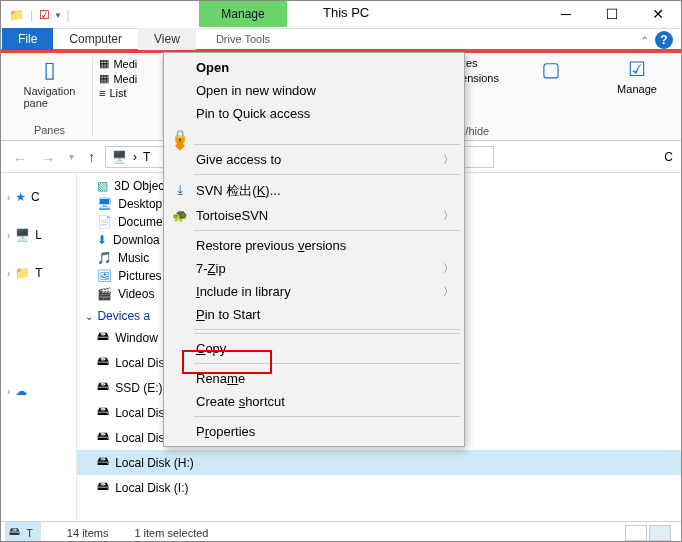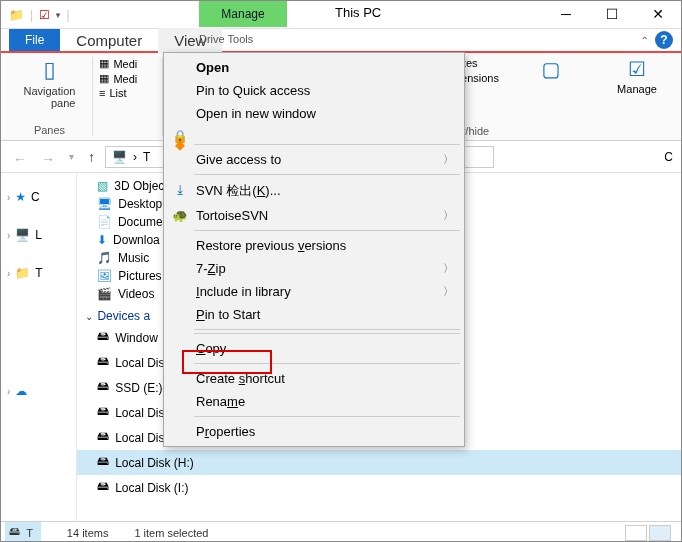--- a/index.html
+++ b/index.html
@@ -1,28 +1,28 @@
 <!DOCTYPE html>
 <html><head>
 <meta charset="utf-8">
 <style>
   * { box-sizing: border-box; margin: 0; padding: 0; }
   body { font-family: "Segoe UI", Tahoma, sans-serif; font-size: 12px; color: #000; background: #fff; width: 682px; height: 542px; position: relative; overflow: hidden; border: 1px solid #888; }
   .titlebar { height: 28px; display: flex; align-items: center; border-bottom: 1px solid #e0e0e0; position: relative; }
   .qat { display: flex; align-items: center; gap: 6px; padding-left: 8px; }
   .qat-down { font-size: 9px; color: #555; }
   .contextual-tab { position: absolute; left: 198px; top: 0; width: 88px; height: 26px; background: #6bd46b; color: #0f172a; display: flex; align-items: center; justify-content: center; font-size: 12px; }
-  .win-title { position: absolute; left: 334px; top: 4px; font-size: 13px; }
+  .win-title { position: absolute; left: 322px; top: 4px; font-size: 13px; }
   .win-controls { position: absolute; right: 0; top: 0; display: flex; }
   .win-btn { width: 46px; height: 26px; display: flex; align-items: center; justify-content: center; font-size: 14px; }
-  .tabrow { height: 24px; display: flex; align-items: center; border-bottom: 2px solid #ef4444; padding-left: 8px; position: relative; }
+  .tabrow { height: 24px; display: flex; align-items: center; border-bottom: 4px solid #ef4444; padding-left: 1px; position: relative; }
   .file-tab { background: #1a6fcc; color: #fff; padding: 4px 16px; font-size: 12px; }
-  .tab { padding: 4px 16px; font-size: 15px; color: #333; }
+  .tab { padding: 4px 16px; font-size: 12px; color: #333; }
   .tab.active { background: #f0f0f0; }
-  .drive-tools { position: absolute; left: 198px; top: 0; width: 72px; text-align: left; font-size: 11px; color: #555; padding-top: 4px; }
+  .drive-tools { position: absolute; left: 206px; top: 0; width: 72px; text-align: center; font-size: 11px; color: #555; padding-top: 4px; }
   .help-btn { position: absolute; right: 8px; top: 2px; width: 18px; height: 18px; border-radius: 50%; background: #1a6fcc; color: #fff; display: flex; align-items: center; justify-content: center; font-size: 12px; font-weight: bold; }
   .ribbon { height: 88px; background: #fafafa; border-bottom: 1px solid #d0d0d0; display: flex; padding: 4px 6px; position: relative; }
   .rib-group { display: flex; flex-direction: column; justify-content: space-between; padding: 0 6px; border-right: 1px solid #e0e0e0; }
   .rib-btn { display: flex; flex-direction: column; align-items: center; justify-content: center; font-size: 11px; color: #333; gap: 2px; }
   .rib-group-label { text-align: center; font-size: 11px; color: #555; }
   .layout-list { display: flex; flex-direction: column; gap: 2px; font-size: 11px; }
   .layout-item { display: flex; align-items: center; gap: 4px; }
   .rib-hidden { position: absolute; left: 160px; top: 0; right: 0; bottom: 0; display: flex; }
   .rib-hidden .col { display: flex; flex-direction: column; gap: 2px; font-size: 11px; padding: 4px 8px; }
   .rib-hidden .col.right { margin-left: auto; display: flex; flex-direction: row; gap: 18px; align-items: flex-start; padding-right: 10px; }
@@ -76,21 +76,21 @@
   <div class="tab active">View</div>
   <div class="drive-tools">Drive Tools</div>
   <span style="position:absolute;right:32px;top:6px;color:#555;font-size:10px">⌃</span>
   <div class="help-btn">?</div>
 </div>
 
 <div class="ribbon">
   <div class="rib-group" style="width:86px">
     <div class="rib-btn">
       <span style="font-size:22px;color:#1a6fcc">▯</span>
-      <span style="white-space:pre-line;text-align:right;line-height:1.1">Navigation
+      <span style="white-space:pre-line;text-align:left;line-height:1.1">Navigation
 pane</span>
     </div>
     <div class="rib-group-label">Panes</div>
   </div>
   <div class="rib-group" style="width:70px;justify-content:flex-start">
     <div class="layout-list">
       <div class="layout-item">
           <span>▦</span>
           <span>Medi</span>
         </div>
@@ -239,24 +239,24 @@
     <div class="view-sw"></div>
     <div class="view-sw" style="background:#e0eefa"></div>
   </div>
 </div>
 
 <div class="context-menu">
   <div class="cm-item">
       <b>Open</b>
     </div>
   <div class="cm-item">
+      <span>Open in new window</span>
+    </div>
+  <div class="cm-item">
       <span>Pin to Quick access</span>
-    </div>
-  <div class="cm-item">
-      <span>Open in new window</span>
     </div>
   <div class="cm-item">
       <span class="cm-icon">🔒</span>
     </div>
   <div class="cm-item">
       <span class="cm-icon" style="color:#f80">◆</span>
     </div>
   <div class="cm-sep"></div>
   <div class="cm-item">
       <span>Give access to</span>
@@ -287,24 +287,24 @@
   <div class="cm-item">
       <span><u class="accel">P</u>in to Start</span>
     </div>
   <div class="cm-sep"></div>
   <div class="cm-sep"></div>
   <div class="cm-item">
       <span><u class="accel">C</u>opy</span>
     </div>
   <div class="cm-sep"></div>
   <div class="cm-item">
+      <span>Rena<u class="accel">m</u>e</span>
+    </div>
+  <div class="cm-item">
       <span>Create <u class="accel">s</u>hortcut</span>
     </div>
-  <div class="cm-item">
-      <span>Rena<u class="accel">m</u>e</span>
-    </div>
   <div class="cm-sep"></div>
   <div class="cm-item">
       <span>P<u class="accel">r</u>operties</span>
     </div>
 
   <div class="cm-highlight-box" style="left:18px;top:297px;width:90px;height:24px"></div>
 </div>
 
 </body></html>

